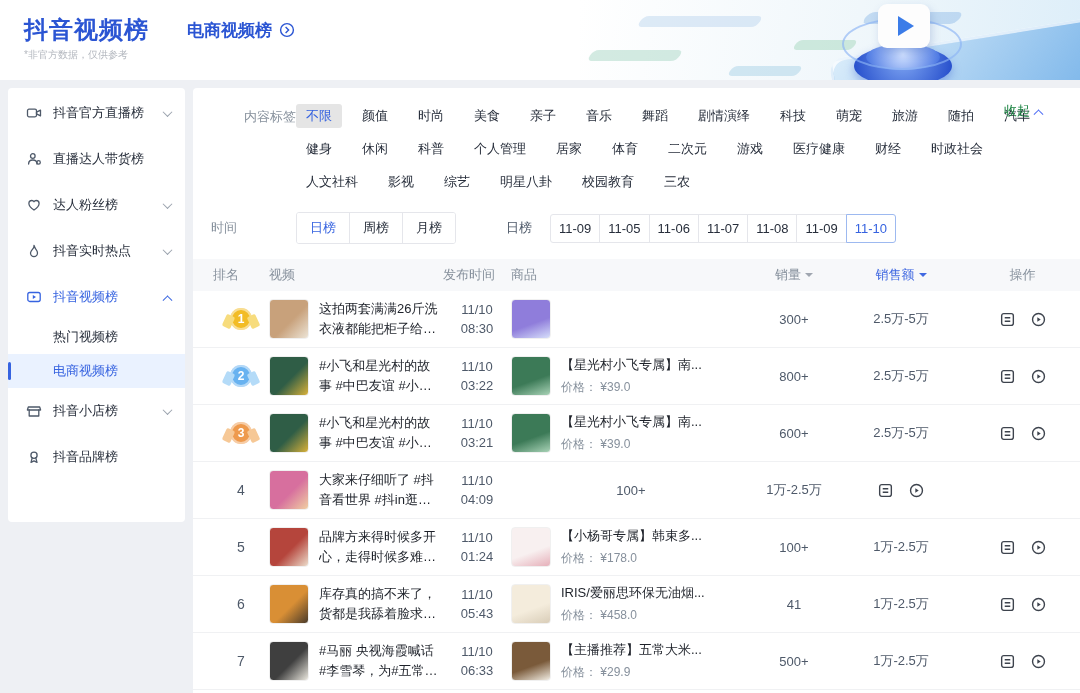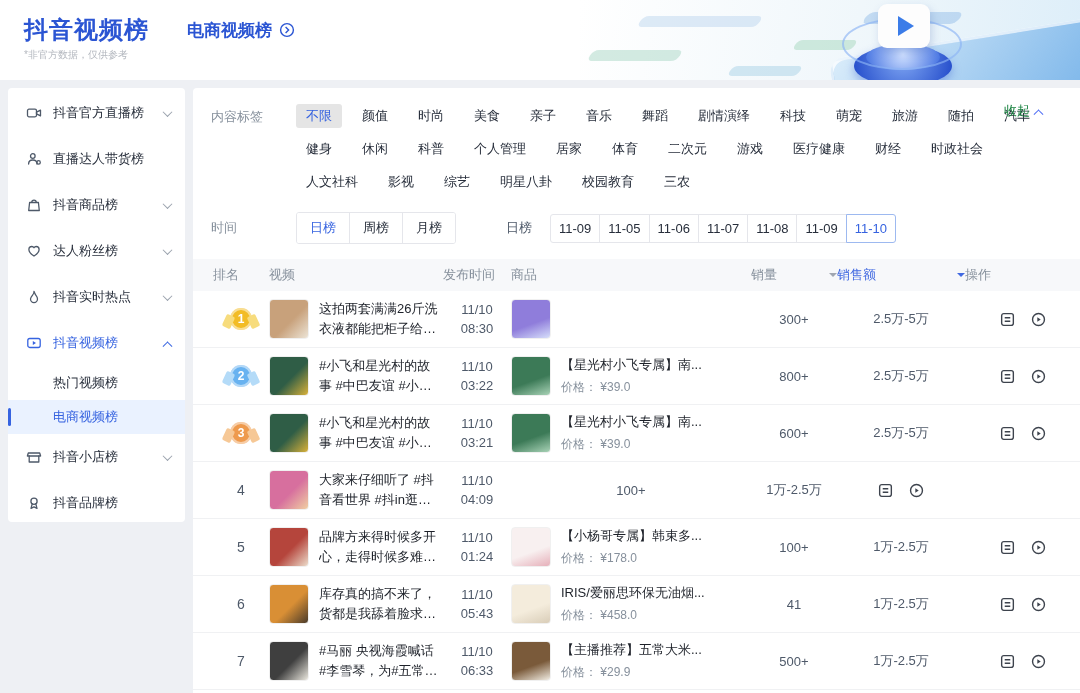--- a/index.html
+++ b/index.html
@@ -37,21 +37,21 @@
   .chev { width:7px; height:7px; border-right:1.4px solid #9aa2ad; border-bottom:1.4px solid #9aa2ad; transform:rotate(45deg) translate(-1px,-1px); flex:none; }
   .chev.up { transform:rotate(-135deg) translate(-2px,-2px); }
   .side-item.active .chev { border-color:#3663e0; }
   .sub-item { height:34px; display:flex; align-items:center; padding-left:45px; font-size:13px; color:#272e3b; cursor:pointer; position:relative; }
   .sub-item.selected { background:#eaf2ff; color:#3663e0; }
   .sub-item.selected::before { content:""; position:absolute; left:0; top:8px; width:3px; height:18px; background:#3663e0; border-radius:2px; }
 
   
   .main-card { position:absolute; left:193px; top:88px; right:0; bottom:0; background:#fff; border-radius:4px 0 0 0; overflow:hidden; }
   .filter-section { position:relative; padding:16px 20px 0 18px; }
-  .tags-block { display:flex; }
+  .tags-block { display:flex;text-align:right; }
   .f-label { width:85px; flex:none; font-size:13px; color:#86909c; padding-top:4px; }
   .tags-rows { flex:1; padding-right:90px; }
   .tag-row { display:flex; flex-wrap:nowrap; margin-bottom:9px; }
   .tag-chip { font-size:13px; color:#272e3b; padding:3px 10px; margin-right:10px; border-radius:3px; cursor:pointer; white-space:nowrap; }
   .tag-chip.selected { background:#e5e5e5; color:#3663e0; }
   .collapse-link { position:absolute; right:38px; top:14px; font-size:13px; color:#15803d; display:flex; align-items:center; gap:5px; cursor:pointer; }
   .collapse-link .chev { border-color:#4b6bf5; }
 
   .time-block { display:flex; align-items:center; margin-top:9px; }
   .seg-group { display:flex; border:1px solid #e5e6eb; border-radius:3px; overflow:hidden; }
@@ -62,21 +62,21 @@
   .date-group { display:flex; }
   .date-btn { font-size:13px; color:#272e3b; padding:6px 8px; border:1px solid #e5e6eb; margin-left:-1px; cursor:pointer; background:#fff; }
   .date-btn:first-child { margin-left:0; border-radius:3px 0 0 3px; }
   .date-btn:last-child { border-radius:0 3px 3px 0; }
   .date-btn.selected { color:#3663e0; border-color:#9db9f0; position:relative; z-index:1; }
 
   
   .t-grid { display:grid; grid-template-columns:56px 174px 68px 240px 86px 128px 1fr; align-items:center; padding-left:20px; }
   .table-head { height:32px; background:#f7f8fa; margin-top:15px; font-size:13px; color:#86909c; }
   .th { display:flex; align-items:center; }
-  .th.c { justify-content:space-between; }
+  .th.c { justify-content:center; }
   .th-amount { color:#4169e1; }
   .caret { width:0; height:0; border:4px solid transparent; border-top-color:#a0a6b0; margin-left:4px; transform:translateY(2px); }
   .caret.blue { border-top-color:#4169e1; }
   .table-row { height:57px; border-bottom:1px solid #f0f1f3; font-size:13px; }
   .rank-cell { display:flex; justify-content:center; }
   .rank-num { color:#4e5969; font-size:14px; }
   .medal { position:relative; z-index:0; width:22px; height:22px; border-radius:50%; display:flex; align-items:center; justify-content:center;
     color:#fff; font-size:12px; font-weight:bold; box-shadow:inset 0 0 0 2px rgba(255,255,255,.5); }
   .medal::before,.medal::after { content:""; position:absolute; z-index:-1; top:7px; width:9px; height:13px; border-radius:2px; }
   .medal::before { left:-6px; transform:rotate(25deg); }
@@ -146,30 +146,20 @@
           <circle cx="6.8" cy="5" r="2.3"></circle>
           <path d="M2.6 13c0-2.5 1.9-4 4.2-4 2.3 0 4.2 1.5 4.2 4"></path>
           <circle cx="12.6" cy="11.4" r="1.7"></circle>
         </svg>
       </span>
       <span class="s-label">直播达人带货榜</span>
     </div>
     <div class="side-item">
       <span class="s-icon">
         <svg width="16" height="16" viewBox="0 0 16 16" fill="none" stroke="currentColor" stroke-width="1.3" stroke-linejoin="round" stroke-linecap="round">
-          <path d="M3.6 5.5h8.8l.9 8H2.7z"></path>
-          <path d="M5.8 5.3a2.2 2.2 0 0 1 4.4 0"></path>
-        </svg>
-      </span>
-      <span class="s-label">抖音商品榜</span>
-      <span class="chev"></span>
-    </div>
-    <div class="side-item">
-      <span class="s-icon">
-        <svg width="16" height="16" viewBox="0 0 16 16" fill="none" stroke="currentColor" stroke-width="1.3" stroke-linejoin="round" stroke-linecap="round">
           <path d="M8 13S2.9 9.8 2.9 6.5c0-1.8 1.4-3 3-3 1 0 1.7.5 2.1 1.2.4-.7 1.1-1.2 2.1-1.2 1.6 0 3 1.2 3 3C13.1 9.8 8 13 8 13z"></path>
         </svg>
       </span>
       <span class="s-label">达人粉丝榜</span>
       <span class="chev"></span>
     </div>
     <div class="side-item">
       <span class="s-icon">
         <svg width="16" height="16" viewBox="0 0 16 16" fill="none" stroke="currentColor" stroke-width="1.3" stroke-linejoin="round" stroke-linecap="round">
           <path d="M8 2.4c.3 2-.8 3.1-1.8 4.3-.9 1.1-1.7 2.2-1.7 3.4a3.5 3.5 0 0 0 7 0c0-1.6-.8-2.6-1.5-3.6C9.3 5.5 8.8 4.2 8 2.4z"></path>

